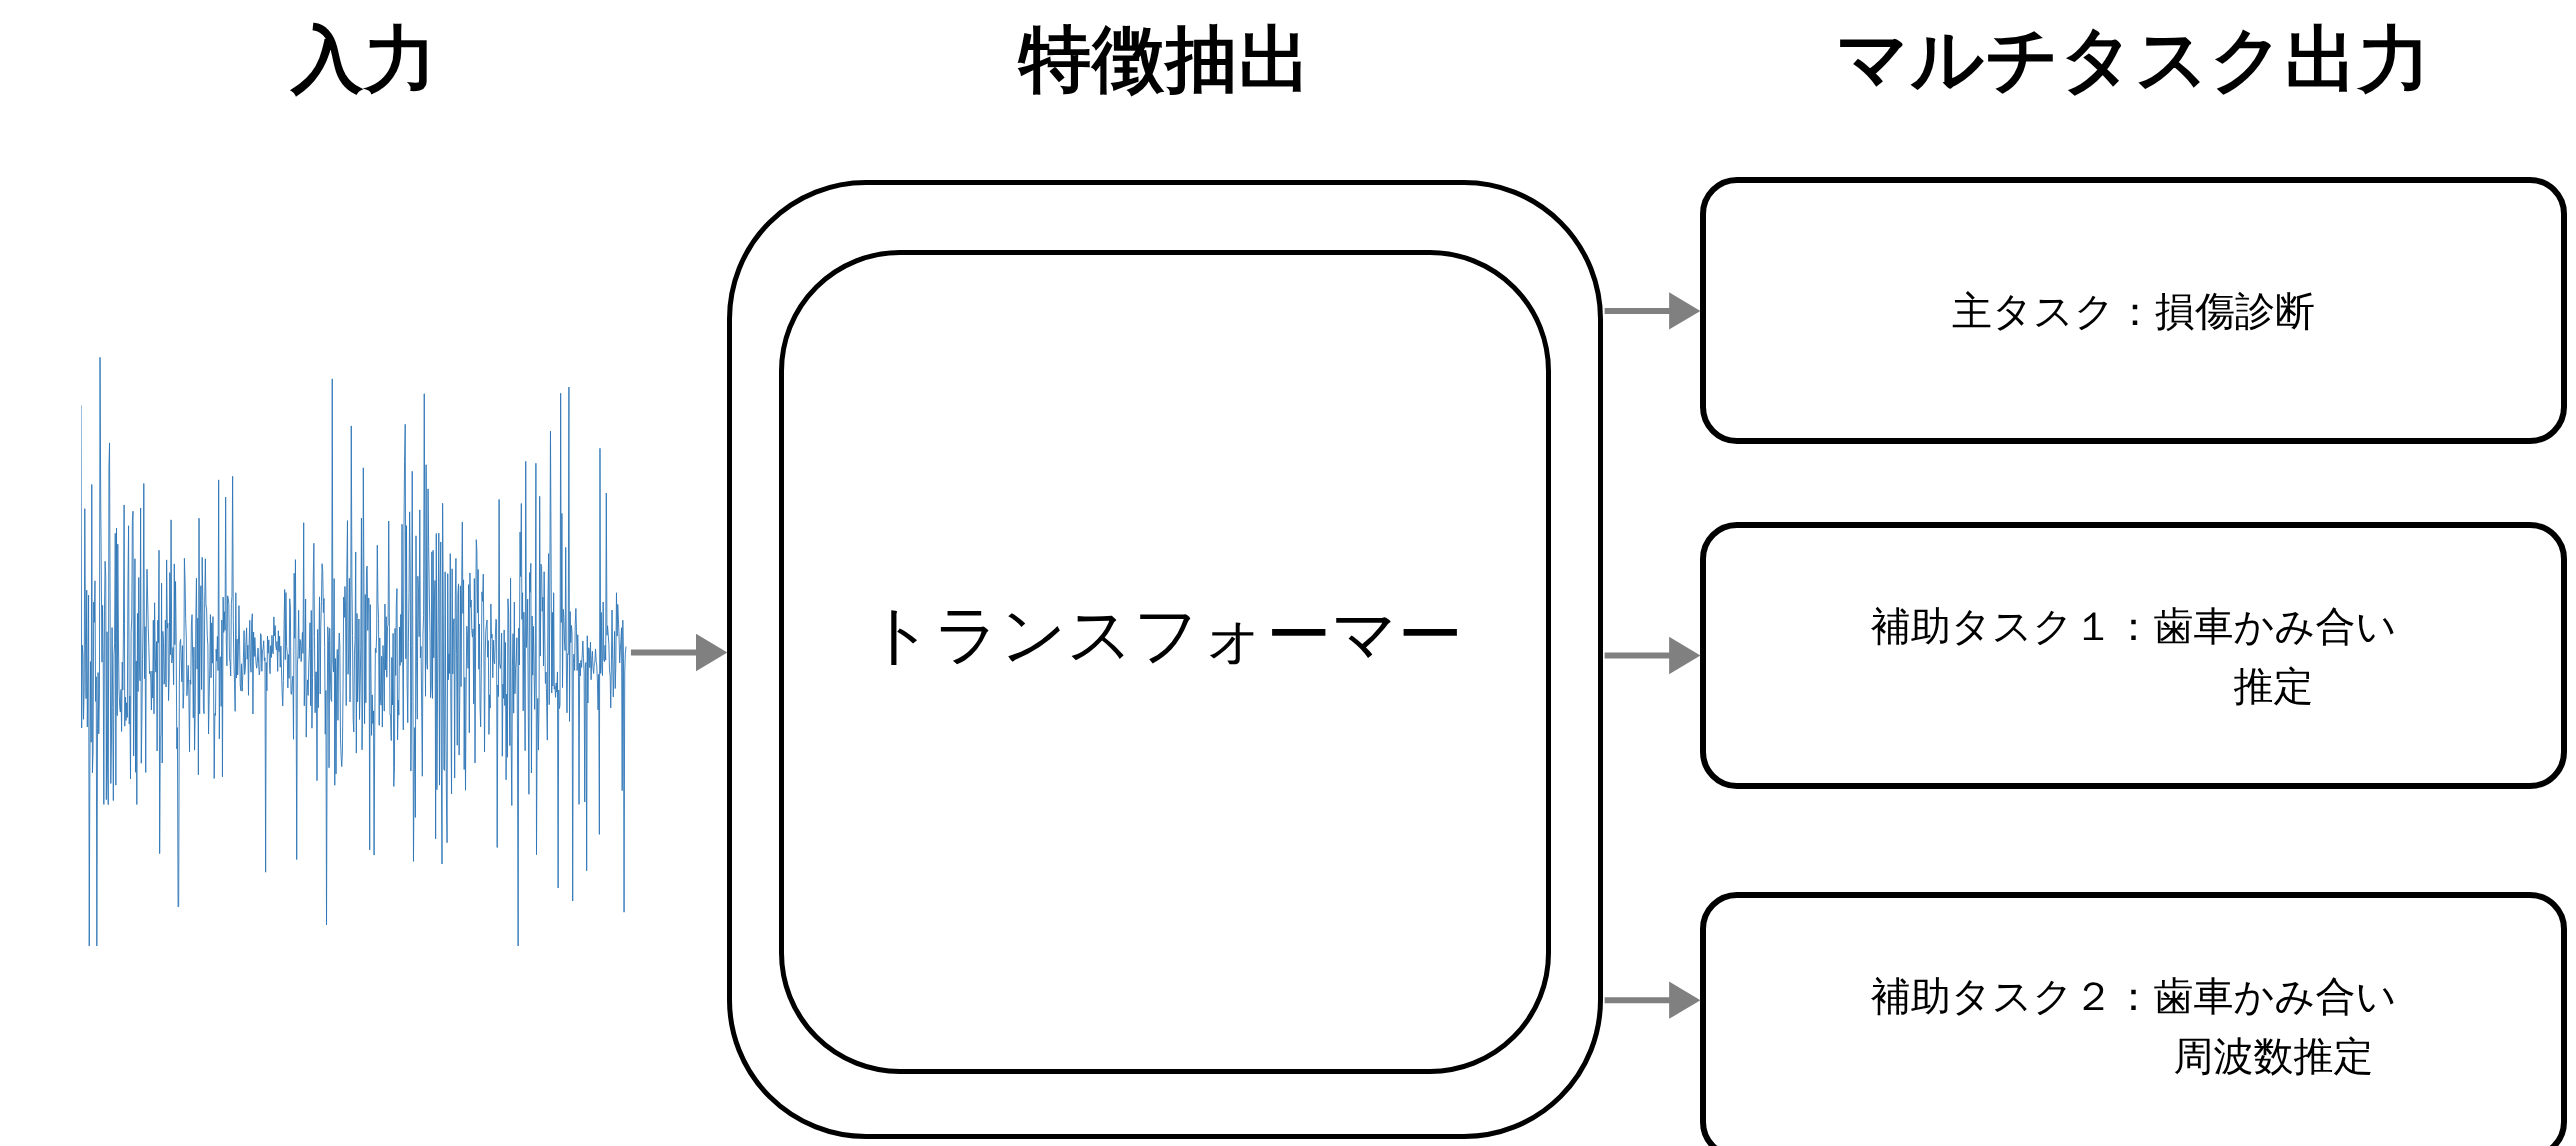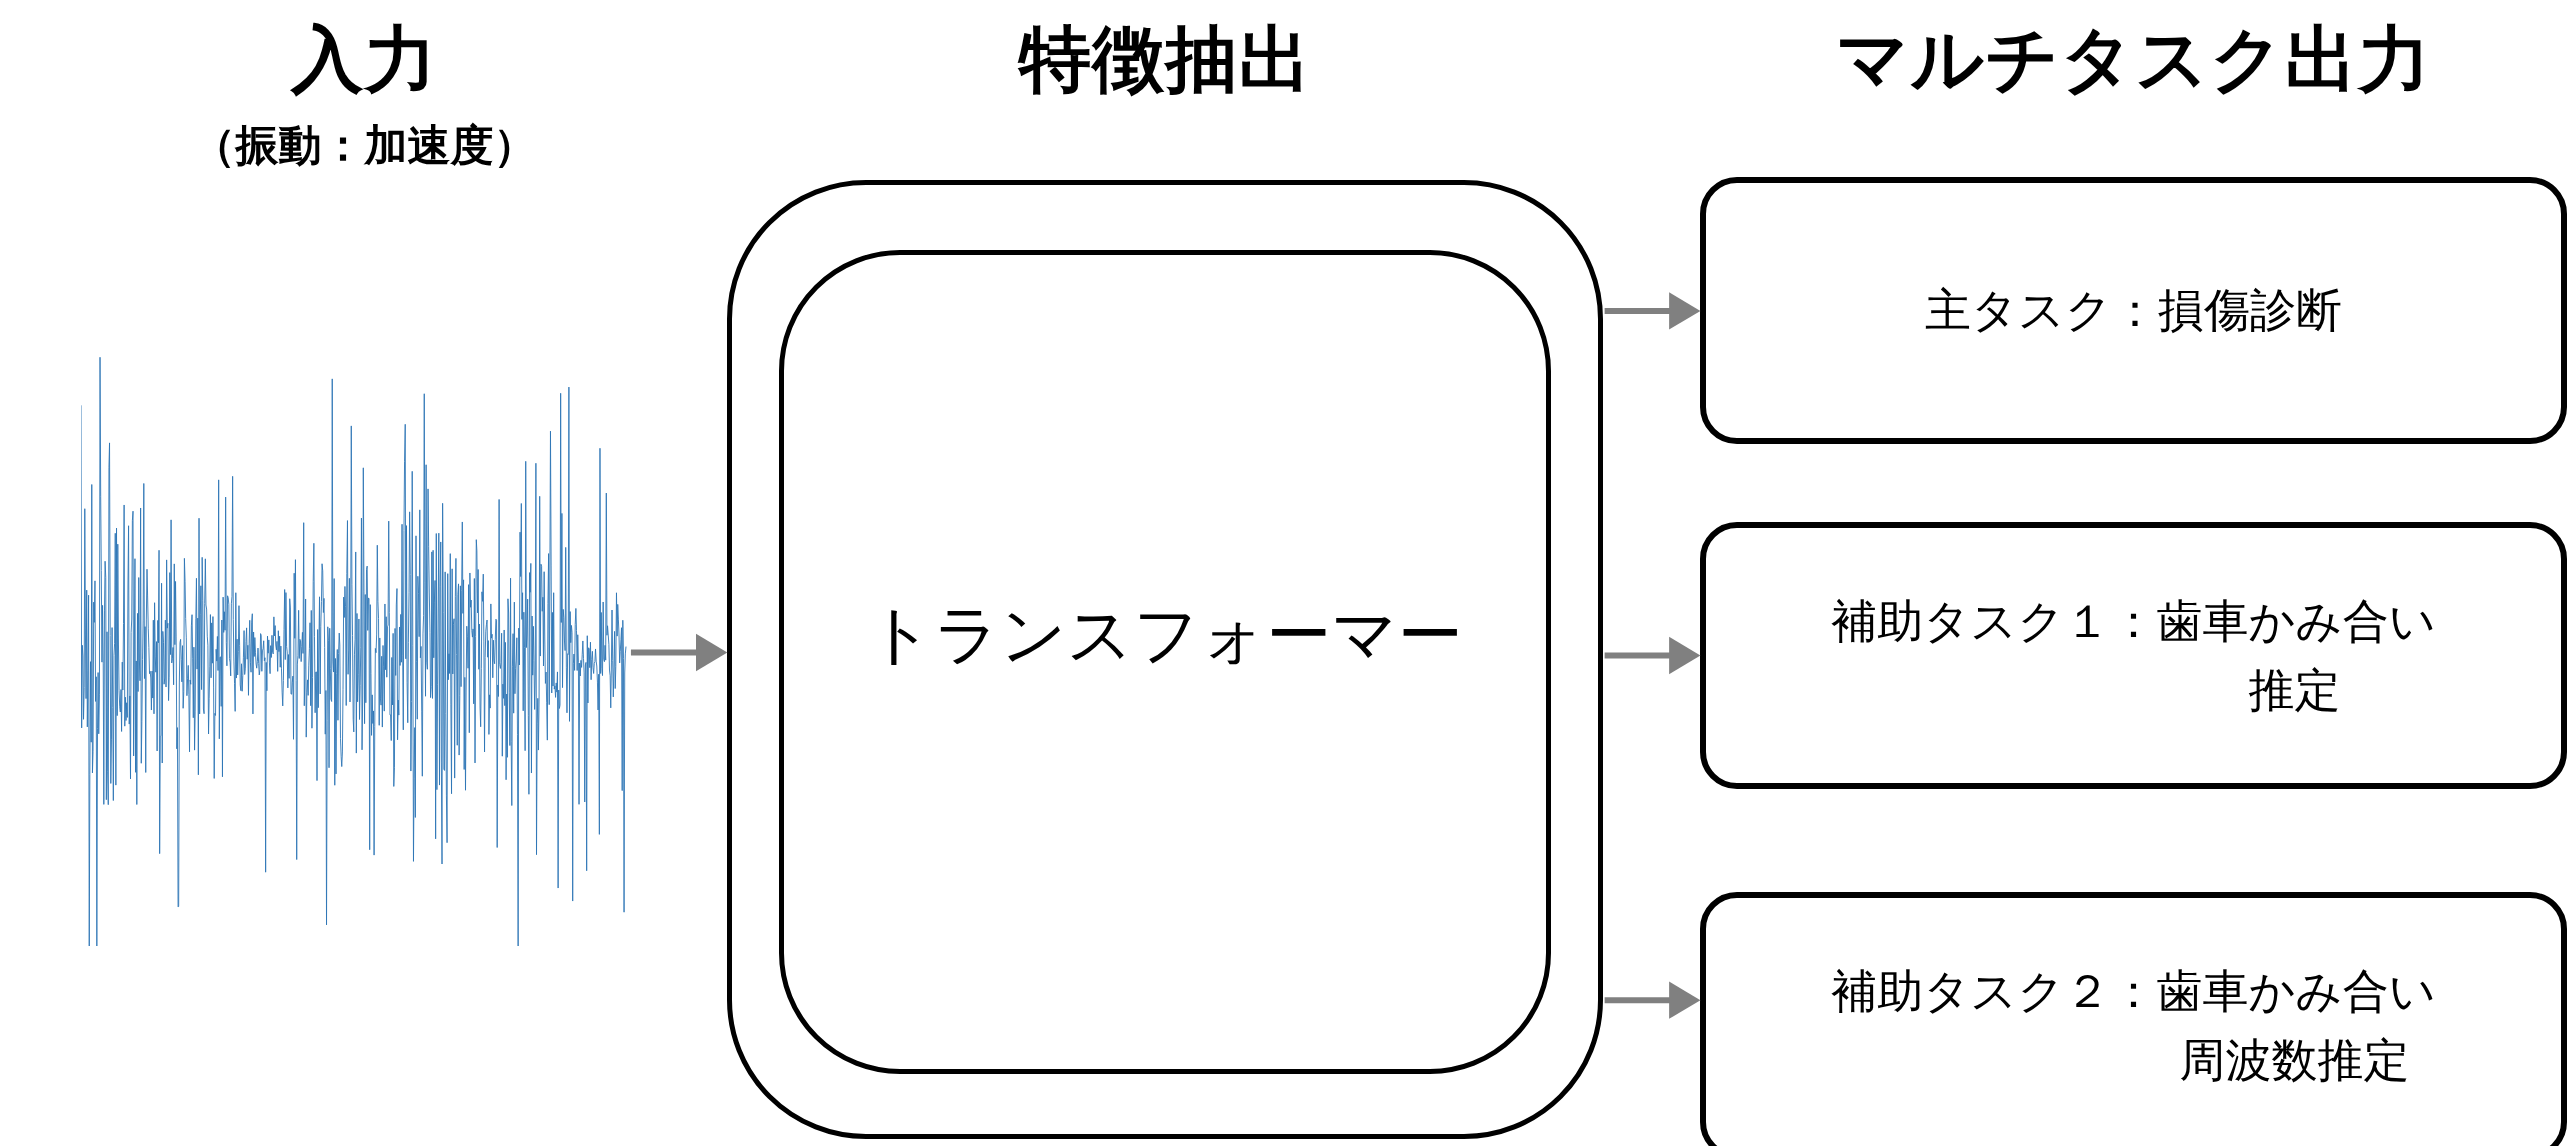--- a/index.html
+++ b/index.html
@@ -87,21 +87,21 @@
     box-sizing:border-box;
     display:flex;
     align-items:center;
     justify-content:center;
     background:var(--bg);
   }
   #out-box-1{top:177px;}
   #out-box-2{top:522px;}
   #out-box-3{top:892px;}
   .box-text{
-    font-size:46px;
+    font-size:40px;
     font-weight:400;
     line-height:1.5;
     text-align:left;
     white-space:nowrap;
   }
   .box-text .wrap-line{
     display:block;
     padding-left:7em; 
     text-align:center;
   }
@@ -113,21 +113,20 @@
     left:0;top:0;width:2576px;height:1146px;
     pointer-events:none;
   }
 </style>
 </head>
 <body>
 
 <div class="canvas">
 
   <div id="title-input" class="col-title">入力</div>
-  <div id="subtitle-input" class="col-subtitle">（振動：加速度）</div>
   <div id="title-output" class="col-title">マルチタスク出力</div>
   <div id="title-feature" class="col-title">特徴抽出</div>
 
   <svg id="waveform-svg" viewBox="0 0 910 1010">
     <polyline fill="none" stroke="#2e75b6" stroke-width="1.5" points="0.0,112.8 1.1,648.5 2.1,511.2 3.2,528.9 4.2,634.2 5.3,581.3 6.3,284.5 7.4,494.2 8.4,599.8 9.5,419.7 10.5,646.8 11.6,552.6 12.6,428.1 13.7,1013.0 14.7,726.2 15.8,538.5 16.9,672.2 17.9,244.3 19.0,723.2 20.0,687.3 21.1,439.7 22.1,473.2 23.2,404.3 24.2,604.5 25.3,563.6 26.3,1013.0 27.4,649.9 28.4,556.6 29.5,658.3 30.6,592.4 31.6,33.0 32.7,263.8 33.7,387.1 34.8,539.3 35.8,445.0 36.9,540.9 37.9,775.5 39.0,454.2 40.0,371.7 41.1,398.6 42.1,767.7 43.2,488.9 44.2,720.3 45.3,776.0 46.4,215.6 47.4,175.2 48.5,494.9 49.5,740.7 50.6,668.4 51.6,481.9 52.7,614.5 53.7,769.1 54.8,527.9 55.8,508.0 56.9,325.3 57.9,743.5 59.0,316.6 60.1,628.1 61.1,343.4 62.2,509.2 63.2,586.0 64.3,613.5 65.3,622.1 66.4,584.8 67.4,654.4 68.5,539.2 69.5,585.6 70.6,475.2 71.6,278.3 72.7,645.6 73.7,597.5 74.8,636.2 75.9,606.7 76.9,631.1 78.0,409.5 79.0,312.8 80.1,642.1 81.1,595.4 82.2,733.3 83.2,490.2 84.3,467.7 85.3,304.4 86.4,288.6 87.4,695.1 88.5,539.1 89.6,367.5 90.6,722.2 91.7,537.3 92.7,775.7 93.8,458.3 94.8,588.1 95.9,398.8 96.9,534.0 98.0,570.2 99.0,283.3 100.1,707.2 101.1,637.9 102.2,534.7 103.2,470.8 104.3,242.6 105.4,566.5 106.4,480.3 107.5,722.5 108.5,467.8 109.6,385.0 110.6,429.4 111.7,482.9 112.7,514.9 113.8,558.4 114.8,554.3 115.9,565.6 116.9,618.8 118.0,554.1 119.1,598.9 120.1,469.6 121.2,625.1 122.2,440.6 123.3,530.6 124.3,556.0 125.4,505.2 126.4,686.8 127.5,470.0 128.5,507.1 129.6,353.5 130.6,857.3 131.7,662.1 132.7,661.6 133.8,408.2 134.9,706.8 135.9,488.2 137.0,506.4 138.0,575.9 139.1,565.6 140.1,469.5 141.2,580.6 142.2,369.5 143.3,482.8 144.3,474.7 145.4,603.1 146.4,564.2 147.5,390.6 148.6,526.7 149.6,303.0 150.7,540.6 151.7,533.6 152.8,514.9 153.8,576.9 154.9,376.1 155.9,510.2 157.0,405.3 158.0,496.0 159.1,683.2 160.1,648.0 161.2,945.9 162.2,944.9 163.3,573.9 164.4,506.9 165.4,501.4 166.5,535.2 167.5,572.0 168.6,511.9 169.6,615.9 170.7,588.3 171.7,366.9 172.8,405.0 173.8,467.0 174.9,499.0 175.9,595.0 177.0,566.8 178.1,544.7 179.1,592.9 180.2,688.2 181.2,568.9 182.3,576.0 183.3,479.0 184.4,460.5 185.4,532.7 186.5,631.6 187.5,514.4 188.6,685.4 189.6,620.6 190.7,467.2 191.7,400.0 192.8,550.8 193.9,466.2 194.9,726.4 196.0,300.3 197.0,625.3 198.1,459.8 199.1,412.5 200.2,584.8 201.2,365.2 202.3,436.9 203.3,617.1 204.4,624.9 205.4,442.1 206.5,367.7 207.5,444.4 208.6,451.1 209.7,496.1 210.7,511.1 211.8,658.6 212.8,599.2 213.9,545.9 214.9,460.3 216.0,565.3 217.0,474.1 218.1,541.0 219.1,463.6 220.2,580.7 221.2,732.4 222.3,624.4 223.4,627.8 224.4,517.9 225.5,537.5 226.5,496.6 227.6,553.2 228.6,236.6 229.7,666.6 230.7,531.7 231.8,530.3 232.8,612.7 233.9,469.3 234.9,729.7 236.0,431.3 237.0,489.9 238.1,455.6 239.2,486.3 240.2,265.2 241.3,506.9 242.3,545.4 243.4,429.1 244.4,432.4 245.5,443.1 246.5,533.3 247.6,539.4 248.6,562.1 249.7,442.3 250.7,430.0 251.8,230.7 252.9,468.7 253.9,537.5 255.0,575.0 256.0,621.0 257.1,424.0 258.1,565.7 259.2,501.1 260.2,560.5 261.3,521.4 262.3,445.5 263.4,512.0 264.4,577.1 265.5,586.7 266.5,542.0 267.6,587.6 268.7,561.6 269.7,531.0 270.8,486.9 271.8,559.8 272.9,549.3 273.9,505.2 275.0,482.4 276.0,534.4 277.1,511.3 278.1,594.4 279.2,508.5 280.2,469.8 281.3,539.4 282.4,556.0 283.4,472.8 284.5,458.9 285.5,625.3 286.6,489.2 287.6,529.9 288.7,498.5 289.7,522.8 290.8,542.5 291.8,549.3 292.9,538.2 293.9,515.9 295.0,541.5 296.0,560.5 297.1,551.8 298.2,491.9 299.2,494.6 300.3,554.5 301.3,520.5 302.4,516.8 303.4,503.8 304.5,537.0 305.5,532.0 306.6,888.1 307.6,539.7 308.7,586.8 309.7,496.1 310.8,524.4 311.9,502.4 312.9,540.5 314.0,558.4 315.0,511.9 316.1,531.5 317.1,494.7 318.2,522.9 319.2,525.6 320.3,464.1 321.3,495.6 322.4,478.6 323.4,510.8 324.5,518.9 325.5,504.8 326.6,554.6 327.7,487.1 328.7,521.8 329.8,496.3 330.8,547.7 331.9,512.6 332.9,550.3 334.0,589.1 335.0,612.0 336.1,569.7 337.1,485.1 338.2,418.7 339.2,535.0 340.3,423.8 341.4,513.3 342.4,522.3 343.5,582.1 344.5,526.7 345.6,566.2 346.6,434.0 347.7,449.3 348.7,592.1 349.8,592.5 350.8,572.7 351.9,562.4 352.9,667.4 354.0,391.6 355.0,499.7 356.1,369.1 357.2,569.7 358.2,867.1 359.3,542.5 360.3,527.9 361.4,453.2 362.4,533.2 363.5,501.4 364.5,503.6 365.6,538.4 366.6,513.2 367.7,489.8 368.7,524.8 369.8,307.7 370.8,611.7 371.9,551.7 373.0,434.4 374.0,663.8 375.1,590.1 376.1,568.7 377.2,594.5 378.2,545.5 379.3,516.6 380.3,473.9 381.4,611.6 382.4,453.4 383.5,649.0 384.5,564.7 385.6,405.6 386.7,341.9 387.7,496.4 388.8,623.3 389.8,555.8 390.9,555.5 391.9,736.0 393.0,485.1 394.0,614.9 395.1,507.6 396.1,430.8 397.2,592.1 398.2,480.4 399.3,438.5 400.3,375.9 401.4,387.7 402.5,456.9 403.5,433.4 404.6,515.2 405.6,658.9 406.7,586.4 407.7,975.6 408.8,636.8 409.8,480.6 410.9,502.9 411.9,714.6 413.0,483.0 414.0,549.4 415.1,600.9 416.2,604.6 417.2,68.9 418.3,537.6 419.3,555.7 420.4,400.5 421.4,743.7 422.5,533.2 423.5,724.9 424.6,558.2 425.6,518.3 426.7,635.8 427.7,525.2 428.8,491.0 429.8,510.8 430.9,665.7 432.0,696.2 433.0,712.7 434.1,688.4 435.1,584.5 436.2,431.3 437.2,465.1 438.3,413.6 439.3,447.4 440.4,611.3 441.4,392.1 442.5,304.2 443.5,559.5 444.6,519.3 445.7,400.1 446.7,605.4 447.8,504.1 448.8,147.0 449.9,410.8 450.9,495.0 452.0,634.3 453.0,655.2 454.1,526.0 455.1,501.3 456.2,356.3 457.2,690.3 458.3,458.4 459.3,605.1 460.4,560.1 461.5,467.6 462.5,634.5 463.6,578.4 464.6,515.4 465.7,300.0 466.7,684.9 467.8,593.9 468.8,216.6 469.9,422.6 470.9,641.5 472.0,427.0 473.0,606.7 474.1,385.3 475.2,379.8 476.2,486.6 477.3,432.6 478.3,434.1 479.4,850.8 480.4,443.8 481.5,558.1 482.5,660.9 483.6,593.6 484.6,641.1 485.7,620.3 486.7,859.7 487.8,646.5 488.8,516.5 489.9,523.6 491.0,492.7 492.0,345.1 493.1,438.9 494.1,466.8 495.2,644.2 496.2,499.1 497.3,600.4 498.3,610.7 499.4,529.5 500.4,647.1 501.5,511.6 502.5,545.9 503.6,620.6 504.7,442.7 505.7,551.9 506.8,463.9 507.8,564.3 508.9,479.6 509.9,477.9 511.0,305.1 512.0,457.0 513.1,627.0 514.1,626.8 515.2,669.5 516.2,531.5 517.3,610.3 518.3,491.5 519.4,745.7 520.5,714.6 521.5,483.3 522.6,561.4 523.6,444.3 524.7,417.1 525.7,668.3 526.8,602.2 527.8,627.2 528.9,480.9 529.9,544.8 531.0,460.0 532.0,539.4 533.1,310.3 534.2,529.0 535.2,651.7 536.3,320.6 537.3,206.5 538.4,144.3 539.4,533.7 540.5,312.6 541.5,572.6 542.6,639.9 543.6,507.0 544.7,423.4 545.7,289.7 546.8,394.0 547.8,720.1 548.9,604.8 550.0,222.4 551.0,511.2 552.1,870.1 553.1,732.2 554.2,648.0 555.2,797.2 556.3,329.5 557.3,538.5 558.4,634.0 559.4,396.7 560.5,425.5 561.5,497.0 562.6,286.4 563.6,532.1 564.7,513.2 565.8,620.6 566.8,728.7 567.9,492.4 568.9,462.2 570.0,93.6 571.0,407.7 572.1,595.9 573.1,211.5 574.2,539.4 575.2,551.1 576.3,251.6 577.3,347.3 578.4,424.4 579.5,489.7 580.5,598.2 581.6,579.9 582.6,356.2 583.7,599.5 584.7,353.5 585.8,532.0 586.8,439.6 587.9,403.7 588.9,832.7 590.0,325.7 591.0,751.0 592.1,577.0 593.1,446.1 594.2,325.1 595.3,743.4 596.3,413.5 597.4,339.7 598.4,706.7 599.5,874.5 600.5,275.5 601.6,456.5 602.6,717.0 603.7,719.1 604.7,389.4 605.8,624.4 606.8,761.4 607.9,839.1 609.0,392.3 610.0,568.5 611.1,525.4 612.1,558.1 613.2,359.1 614.2,610.2 615.3,757.8 616.3,384.3 617.4,558.9 618.4,476.5 619.5,467.2 620.5,731.8 621.6,430.4 622.6,367.0 623.7,526.4 624.8,677.3 625.8,427.2 626.9,409.3 627.9,693.6 629.0,594.6 630.0,412.6 631.1,580.0 632.1,420.8 633.2,306.5 634.2,458.3 635.3,402.6 636.3,717.5 637.4,564.6 638.5,752.0 639.5,588.9 640.6,479.6 641.6,496.3 642.7,549.4 643.7,410.6 644.8,656.5 645.8,391.2 646.9,448.1 647.9,436.2 649.0,486.9 650.0,497.7 651.1,484.1 652.1,608.5 653.2,400.4 654.3,706.7 655.3,496.6 656.4,335.9 657.4,354.5 658.5,457.5 659.5,385.4 660.6,551.1 661.6,476.0 662.7,615.5 663.7,646.6 664.8,550.2 665.8,422.5 666.9,438.3 668.0,393.1 669.0,505.7 670.1,688.5 671.1,531.7 672.2,487.9 673.2,477.3 674.3,469.3 675.3,531.1 676.4,503.5 677.4,659.3 678.5,593.6 679.5,615.6 680.6,442.6 681.6,499.4 682.7,493.0 683.8,565.2 684.8,502.8 685.9,536.5 686.9,541.9 688.0,501.2 689.0,468.0 690.1,469.6 691.1,847.1 692.2,577.2 693.2,596.3 694.3,269.1 695.3,543.2 696.4,549.8 697.5,539.8 698.5,491.2 699.6,695.5 700.6,575.8 701.7,599.4 702.7,485.9 703.8,611.5 704.8,506.5 705.9,734.6 706.9,592.2 708.0,697.3 709.0,434.1 710.1,457.7 711.1,589.3 712.2,677.8 713.3,399.8 714.3,671.1 715.4,777.4 716.4,547.1 717.5,492.0 718.5,624.0 719.6,439.6 720.6,591.7 721.7,549.7 722.7,535.9 723.8,498.8 724.8,659.9 725.9,1013.0 726.9,482.8 728.0,544.0 729.1,323.4 730.1,397.1 731.2,275.8 732.2,468.3 733.3,424.0 734.3,620.1 735.4,456.3 736.4,514.8 737.5,686.3 738.5,205.8 739.6,515.1 740.6,494.1 741.7,434.7 742.8,628.1 743.8,758.7 744.9,390.6 745.9,423.2 747.0,375.3 748.0,723.4 749.1,462.7 750.1,560.9 751.2,479.8 752.2,536.6 753.3,617.8 754.3,562.3 755.4,209.0 756.4,859.0 757.5,640.7 758.6,599.4 759.6,685.3 760.7,602.0 761.7,263.9 762.8,529.2 763.8,376.6 764.9,380.3 765.9,454.8 767.0,431.5 768.0,545.7 769.1,389.1 770.1,497.5 771.2,574.6 772.3,555.7 773.3,606.8 774.4,668.8 775.4,441.9 776.5,359.0 777.5,609.9 778.6,404.6 779.6,155.7 780.7,378.1 781.7,590.5 782.8,456.7 783.8,579.0 784.9,424.0 785.9,584.1 787.0,578.7 788.1,597.8 789.1,573.8 790.2,589.0 791.2,555.5 792.3,914.4 793.3,585.6 794.4,616.2 795.4,610.7 796.5,92.8 797.5,473.4 798.6,292.3 799.6,581.6 800.7,451.6 801.8,465.6 802.8,502.6 803.9,520.1 804.9,348.7 806.0,548.8 807.0,623.4 808.1,525.3 809.1,526.5 810.2,82.5 811.2,637.6 812.3,455.3 813.3,506.9 814.4,478.3 815.4,490.0 816.5,936.0 817.6,542.0 818.6,525.8 819.7,553.0 820.7,476.5 821.8,450.1 822.8,486.9 823.9,553.2 824.9,493.8 826.0,540.1 827.0,775.4 828.1,540.9 829.1,562.3 830.2,536.3 831.3,548.0 832.3,527.0 833.4,504.1 834.4,532.9 835.5,557.2 836.5,771.5 837.6,543.9 838.6,539.7 839.7,885.7 840.7,495.4 841.8,607.1 842.8,515.6 843.9,516.5 844.9,548.5 846.0,506.1 847.1,568.5 848.1,534.8 849.2,521.3 850.2,548.0 851.3,558.1 852.3,541.6 853.4,538.4 854.4,517.4 855.5,537.7 856.5,545.7 857.6,572.4 858.6,618.7 859.7,559.3 860.8,825.3 861.8,184.1 862.9,558.1 863.9,456.8 865.0,549.7 866.0,561.6 867.1,439.4 868.1,534.6 869.2,538.5 870.2,511.4 871.3,536.0 872.3,258.5 873.4,494.6 874.4,478.9 875.5,494.3 876.6,509.8 877.6,552.4 878.7,561.9 879.7,615.2 880.8,540.6 881.8,452.7 882.9,536.6 883.9,597.0 885.0,548.9 886.0,488.2 887.1,583.1 888.1,546.7 889.2,424.1 890.3,496.1 891.3,443.4 892.4,469.1 893.4,494.2 894.5,540.6 895.5,521.9 896.6,502.1 897.6,482.1 898.7,752.6 899.7,469.7 900.8,533.3 901.8,954.5 902.9,557.3 903.9,525.6 905.0,513.4"></polyline>
   </svg>
 
   <div class="t-outer"></div>
   <div class="t-inner">
     <span class="t-label">トランスフォーマー</span>

